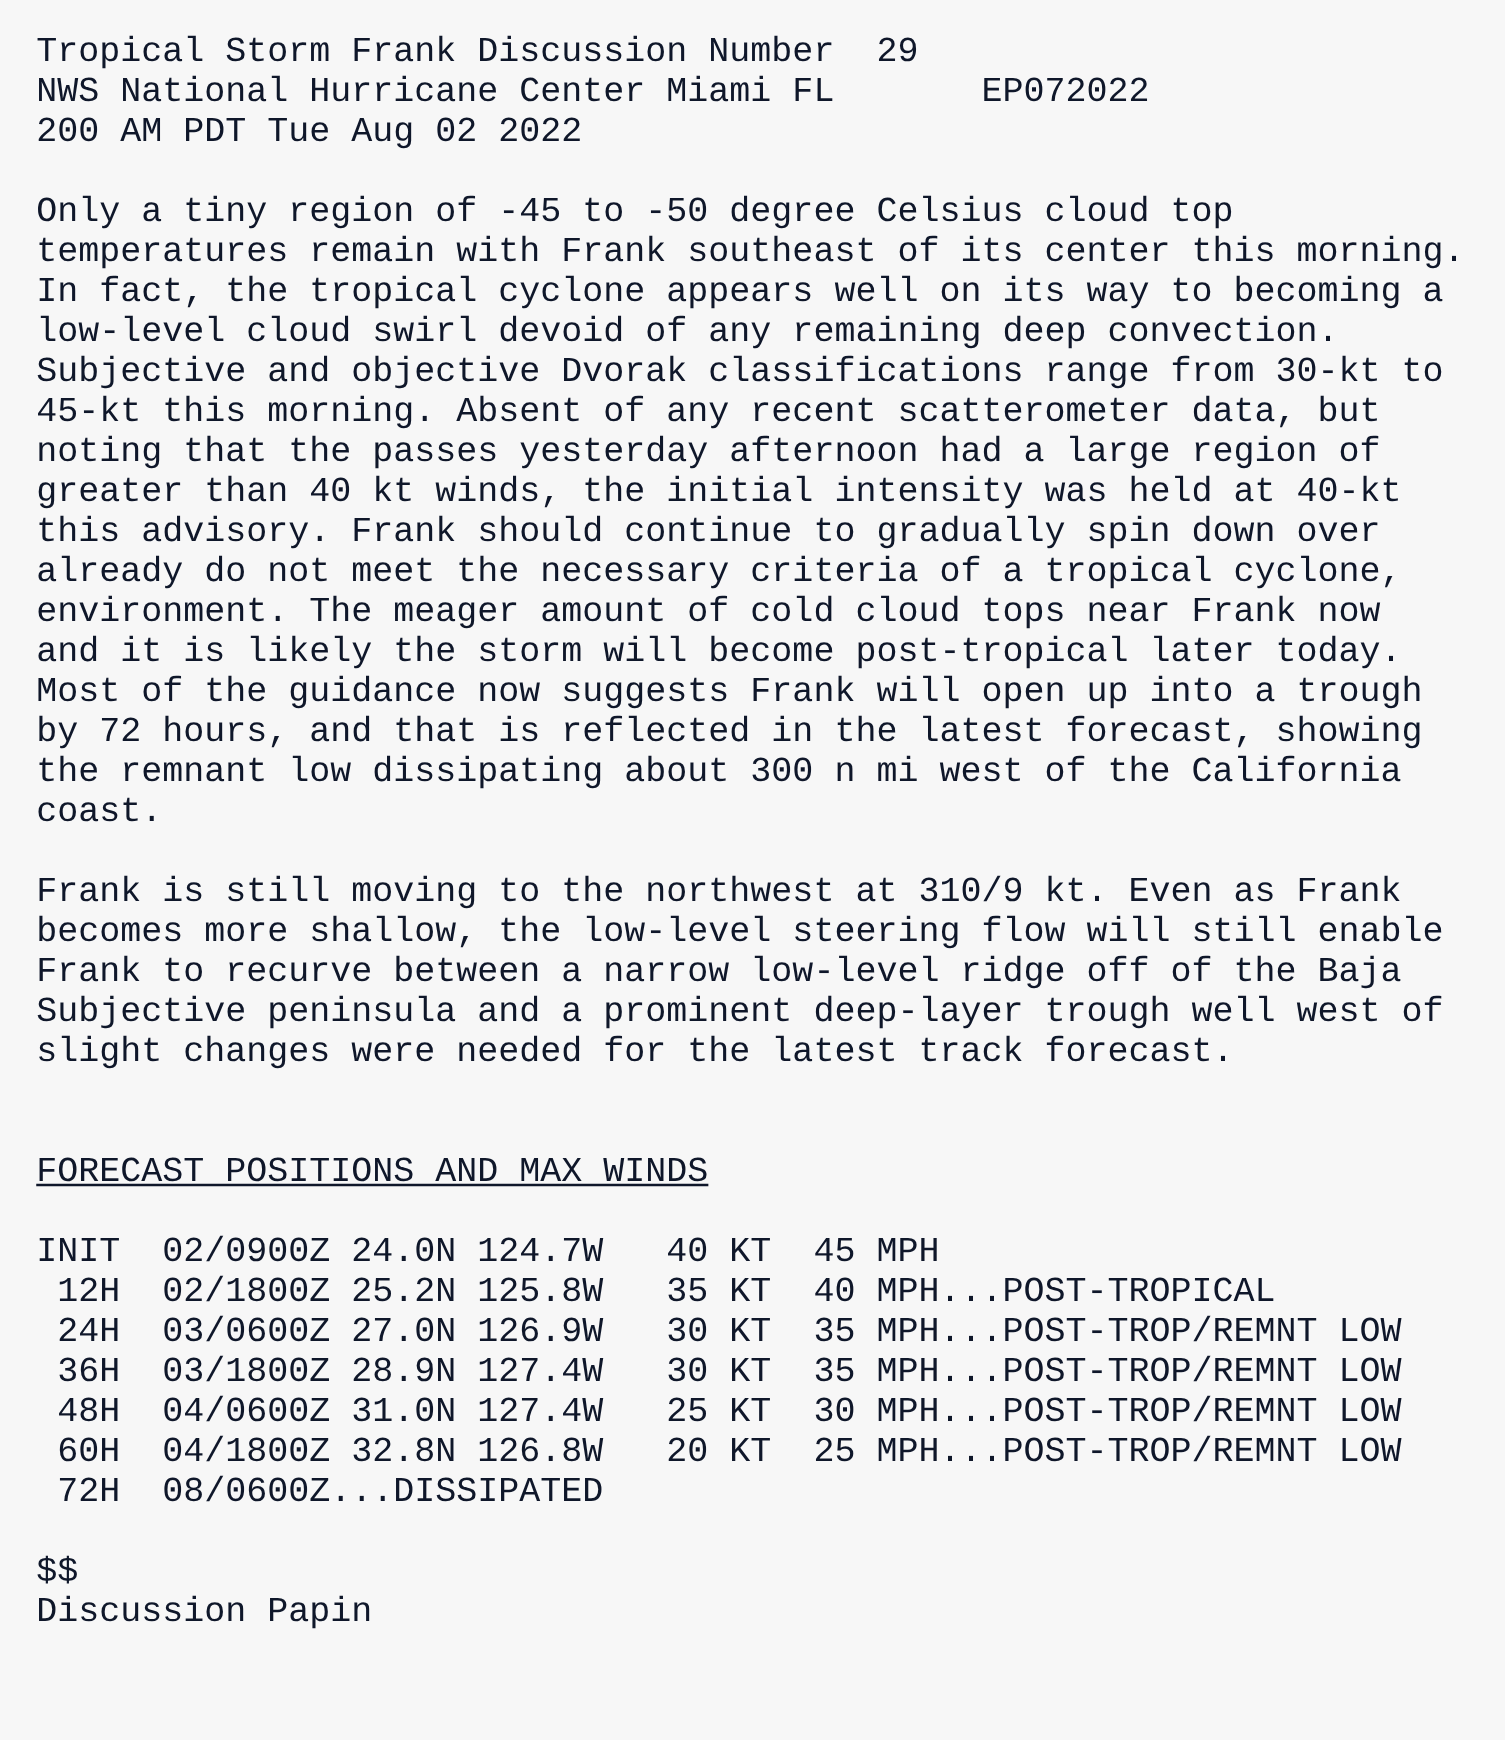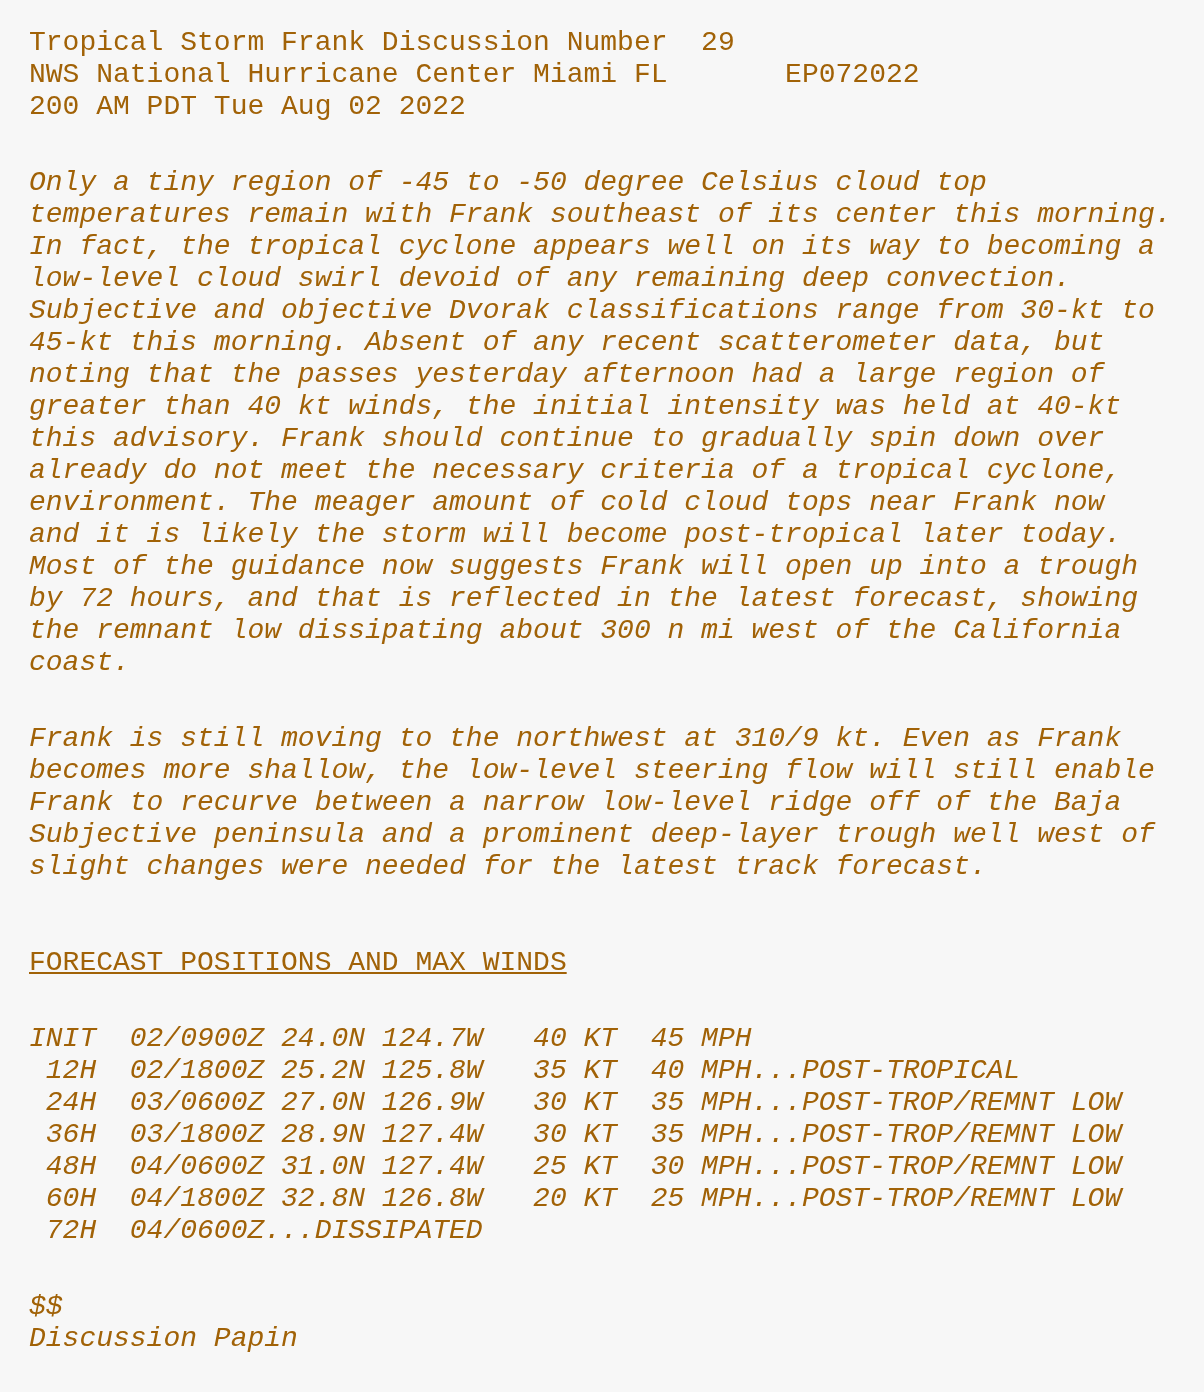--- a/index.html
+++ b/index.html
@@ -14,29 +14,29 @@
     overflow: hidden;
   }
   .doc {
     box-sizing: border-box;
     width: 1204px;
     height: 1392px;
     padding: 27px 10px 0 29px;
     font-family: "Liberation Mono", "DejaVu Sans Mono", monospace;
     font-size: 28px;
     line-height: 32px;
-    color: #a16207;
+    color: #0f172a;
     font-weight: 400;
   }
   .line {
     white-space: pre;
     height: 32px;
   }
   
-  .gap1 { margin-top: 44px; font-style: italic; }
+  .gap1 { margin-top: 32px; }
   
   .gap2 { margin-top: 64px; text-decoration: underline; }
 </style>
 </head>
 <body>
 
 <div class="doc">
 
   <div class="block">
       <div class="line">Tropical Storm Frank Discussion Number  29</div>
@@ -75,21 +75,21 @@
     <div class="line">FORECAST POSITIONS AND MAX WINDS</div>
   </div>
 
   <div class="block gap1">
       <div class="line">INIT  02/0900Z 24.0N 124.7W   40 KT  45 MPH</div>
       <div class="line"> 12H  02/1800Z 25.2N 125.8W   35 KT  40 MPH...POST-TROPICAL</div>
       <div class="line"> 24H  03/0600Z 27.0N 126.9W   30 KT  35 MPH...POST-TROP/REMNT LOW</div>
       <div class="line"> 36H  03/1800Z 28.9N 127.4W   30 KT  35 MPH...POST-TROP/REMNT LOW</div>
       <div class="line"> 48H  04/0600Z 31.0N 127.4W   25 KT  30 MPH...POST-TROP/REMNT LOW</div>
       <div class="line"> 60H  04/1800Z 32.8N 126.8W   20 KT  25 MPH...POST-TROP/REMNT LOW</div>
-      <div class="line"> 72H  04/0600Z...DISSIPATED</div>
+      <div class="line"> 72H  08/0600Z...DISSIPATED</div>
     </div>
 
   <div class="block gap1">
     <div class="line">$$</div>
     <div class="line">Discussion Papin</div>
   </div>
 
 </div>
 
 </body></html>

